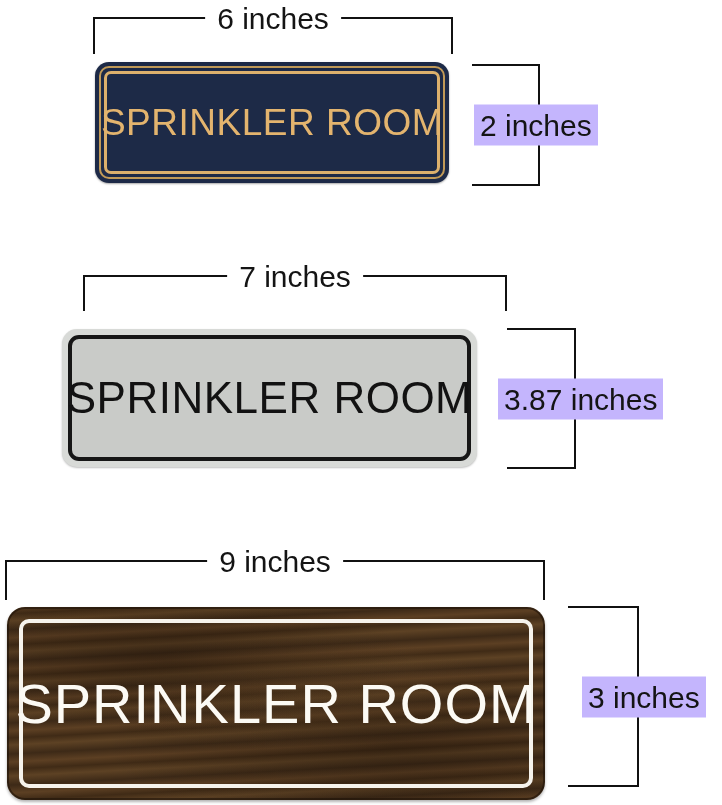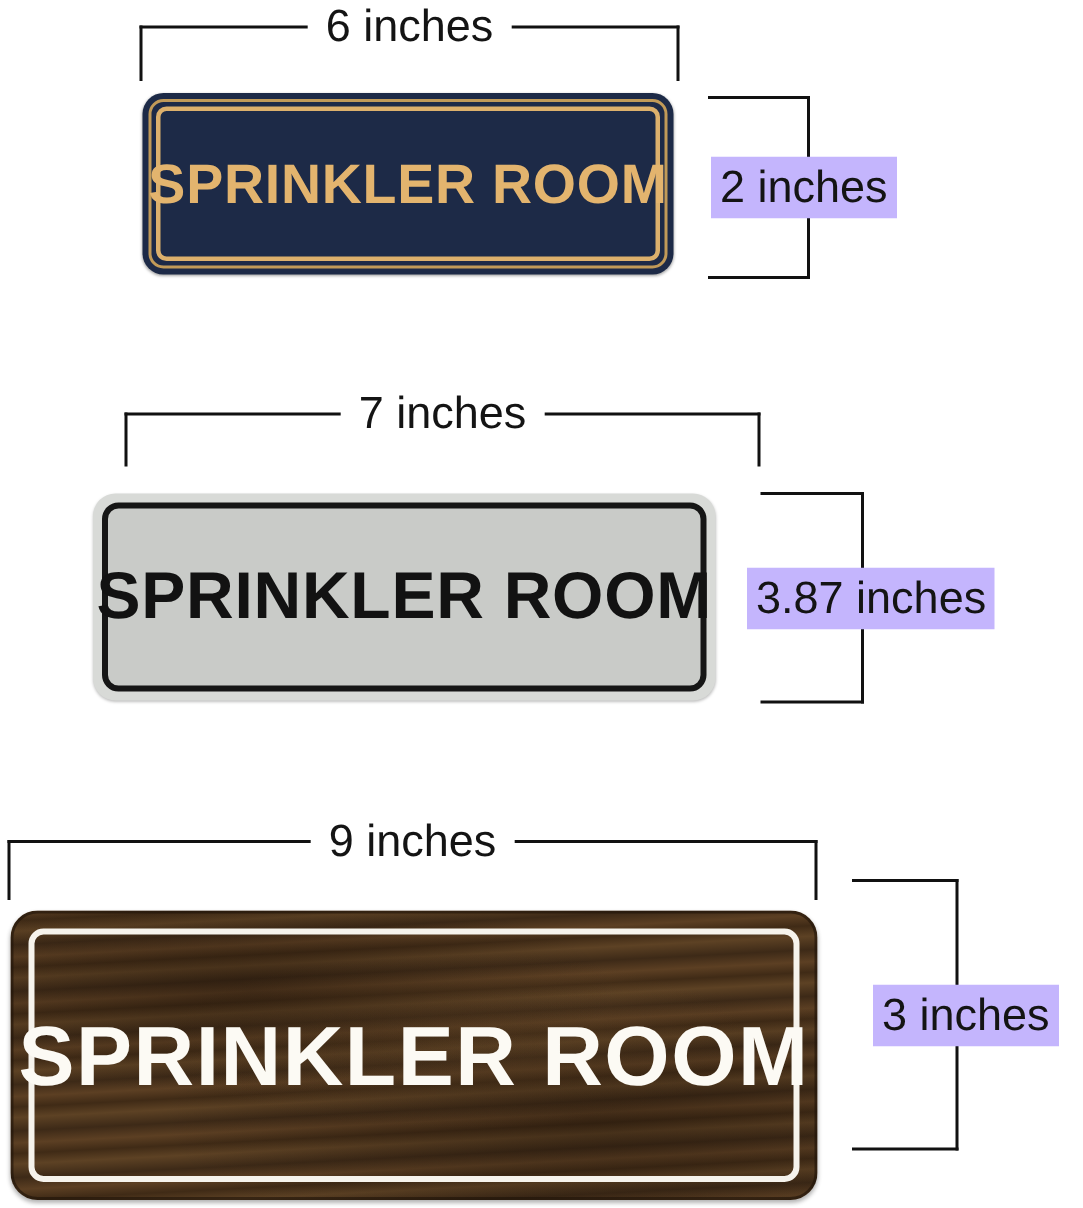--- a/index.html
+++ b/index.html
@@ -52,32 +52,32 @@
 
   .s1-top{left:93px; top:17px; width:356px; height:35px;}
   .s1-right{left:472px; top:64px; width:66px; height:118px;}
   .s1-right .dim-label{left:2px;}
 
   .s2-top{left:63px; top:275px; width:420px; height:34px;margin-left:20px;}
   .s2-right{left:507px; top:328px; width:67px; height:137px;}
   .s2-right .dim-label{left:-9px;}
 
   .s3-top{left:5px; top:560px; width:536px; height:38px;text-decoration:underline;}
-  .s3-right{left:568px; top:586px; width:69px; height:177px;}
+  .s3-right{left:568px; top:606px; width:69px; height:177px;}
   .s3-right .dim-label{left:14px;}
 
   
   .sign{
     position:absolute;
     display:flex;
     align-items:center;
     justify-content:center;
   }
   .sign-text{
-    font-weight:bold;
+    font-weight:normal;
     white-space:nowrap;
     position:relative;
     z-index:2;
   }
 
   
   .sign-navy{
     left:95px; top:62px; width:354px; height:121px;
     background:#1d2a47;
     border-radius:14px;

